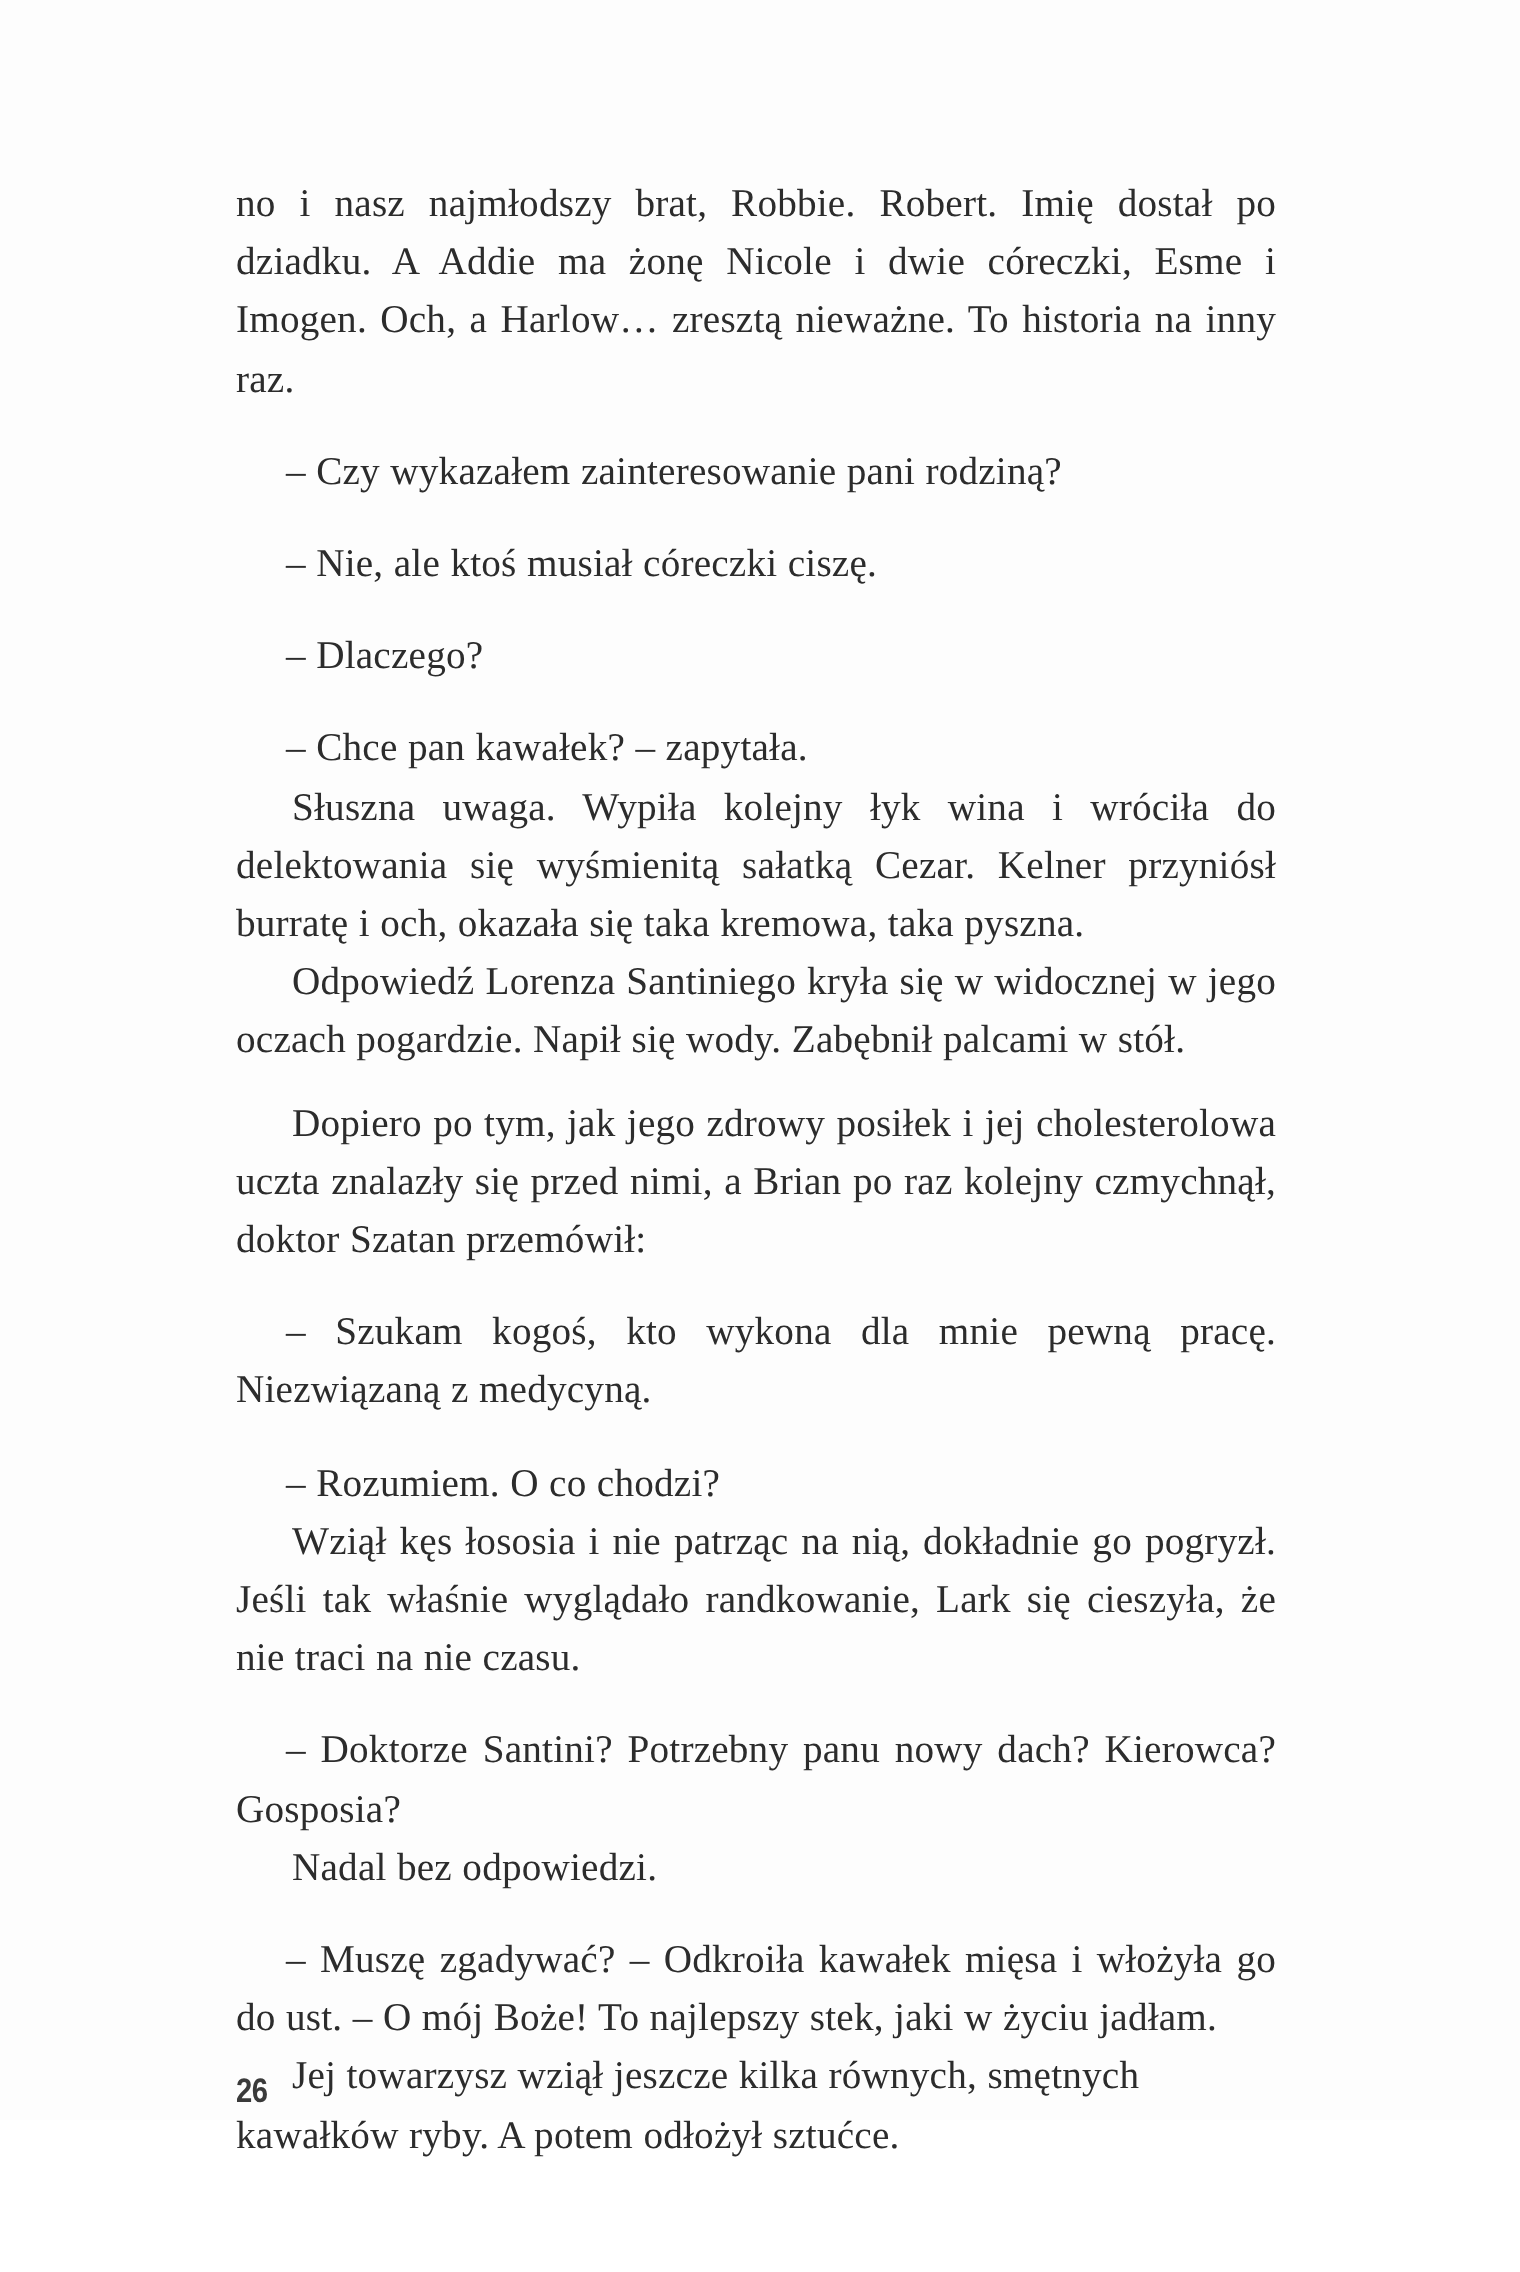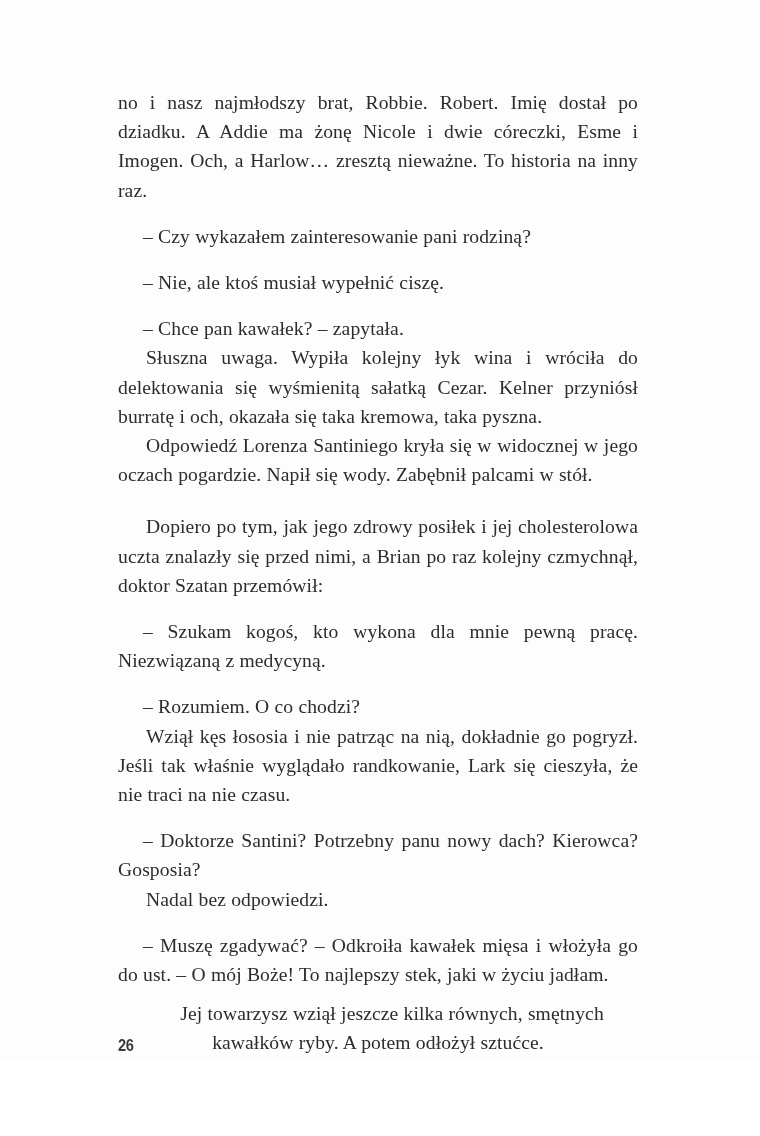--- a/index.html
+++ b/index.html
@@ -46,25 +46,24 @@
   .para.indent {
     text-indent: 28px;
   }
   
   .para.dialogue {
     text-indent: 25px;
     margin-top: 17px;
   }
   
   .para.block-gap {
-    margin-top: 23px;
+    margin-top: 12px;
   }
   .para:last-child {
-    text-align: center;
-    margin-top: 10px;
+    text-align: left;
   }
   .folio {
     position: absolute;
     left: 118px;
     top: 1036px;
     font-family: "Liberation Sans", "DejaVu Sans", sans-serif;
     font-size: 17px;
     font-weight: bold;
     color: #3a3a3a;
     letter-spacing: -0.3px;
@@ -76,22 +75,23 @@
 <body>
 
 <div class="page">
 
   <div class="text-column">
 
     <p class="para flush">no i nasz najmłodszy brat, Robbie. Robert. Imię dostał po dziadku. A Addie ma żonę Nicole i dwie córeczki, Esme i Imogen. Och, a Harlow… zresztą nieważne. To historia na inny raz.</p>
 
     <p class="para dialogue">– Czy wykazałem zainteresowanie pani rodziną?</p>
 
-    <p class="para dialogue">– Nie, ale ktoś musiał wypełnić ciszę.</p>
+    <p class="para dialogue">– Nie, ale ktoś musiał córeczki ciszę.</p>
 
+    <p class="para dialogue">– Dlaczego?</p>
 
     <p class="para dialogue">– Chce pan kawałek? – zapytała.</p>
 
     <p class="para indent">Słuszna uwaga. Wypiła kolejny łyk wina i wróciła do delektowania się wyśmienitą sałatką Cezar. Kelner przyniósł burratę i och, okazała się taka kremowa, taka pyszna.</p>
 
     <p class="para indent">Odpowiedź Lorenza Santiniego kryła się w widocznej w jego oczach pogardzie. Napił się wody. Zabębnił palcami w stół.</p>
 
     <p class="para indent block-gap">Dopiero po tym, jak jego zdrowy posiłek i jej cholesterolowa uczta znalazły się przed nimi, a Brian po raz kolejny czmychnął, doktor Szatan przemówił:</p>
 
     <p class="para dialogue">– Szukam kogoś, kto wykona dla mnie pewną pracę. Niezwiązaną z medycyną.</p>

